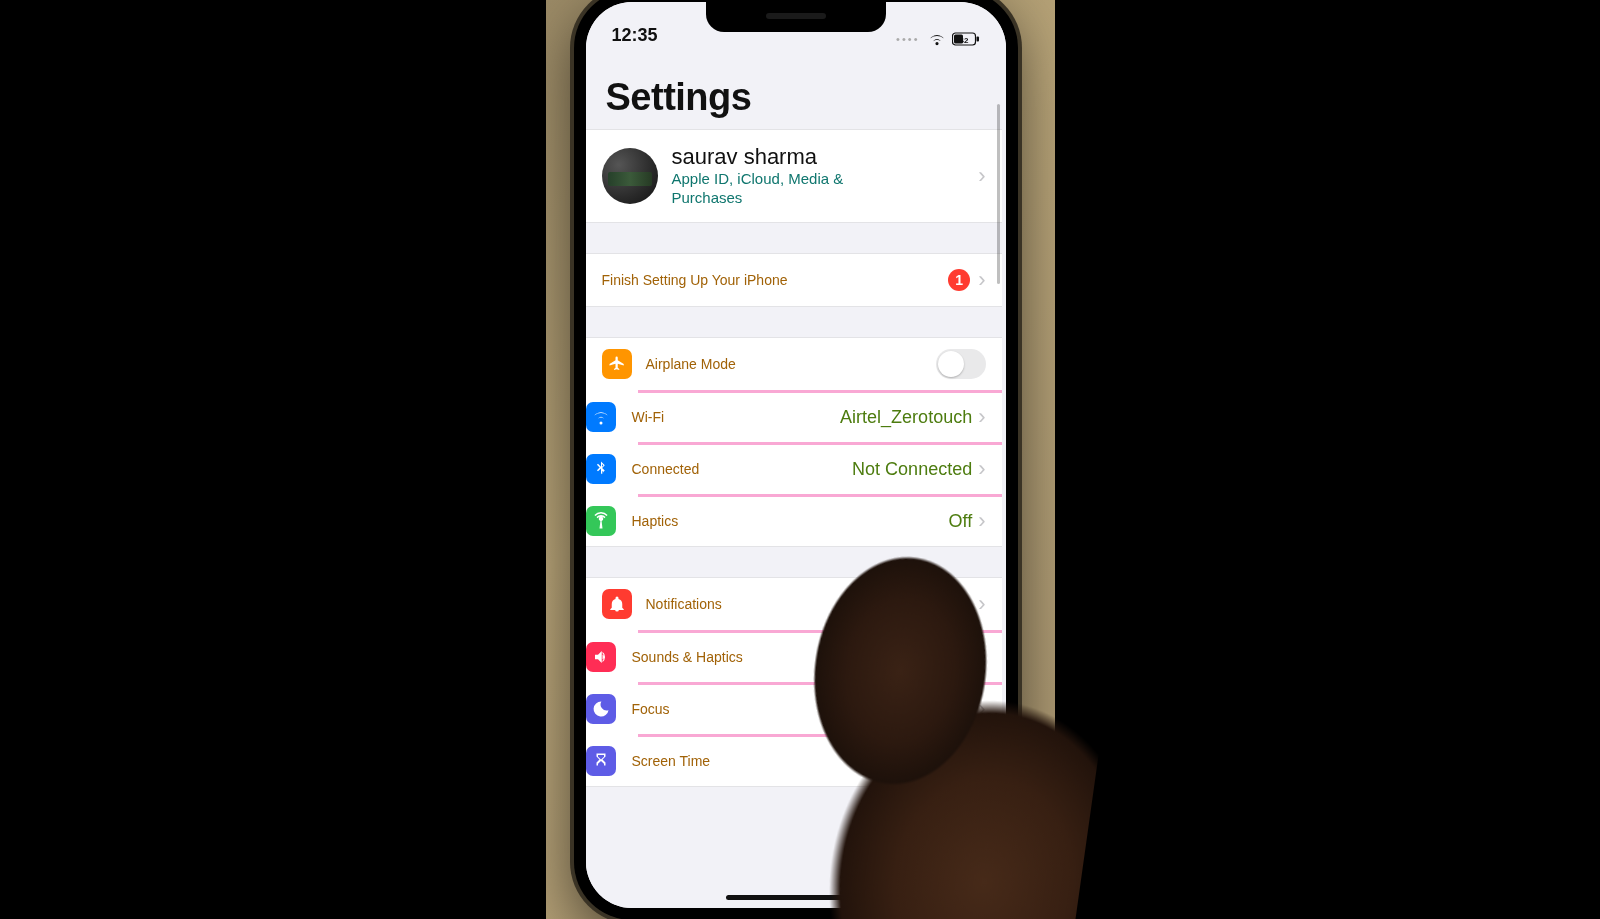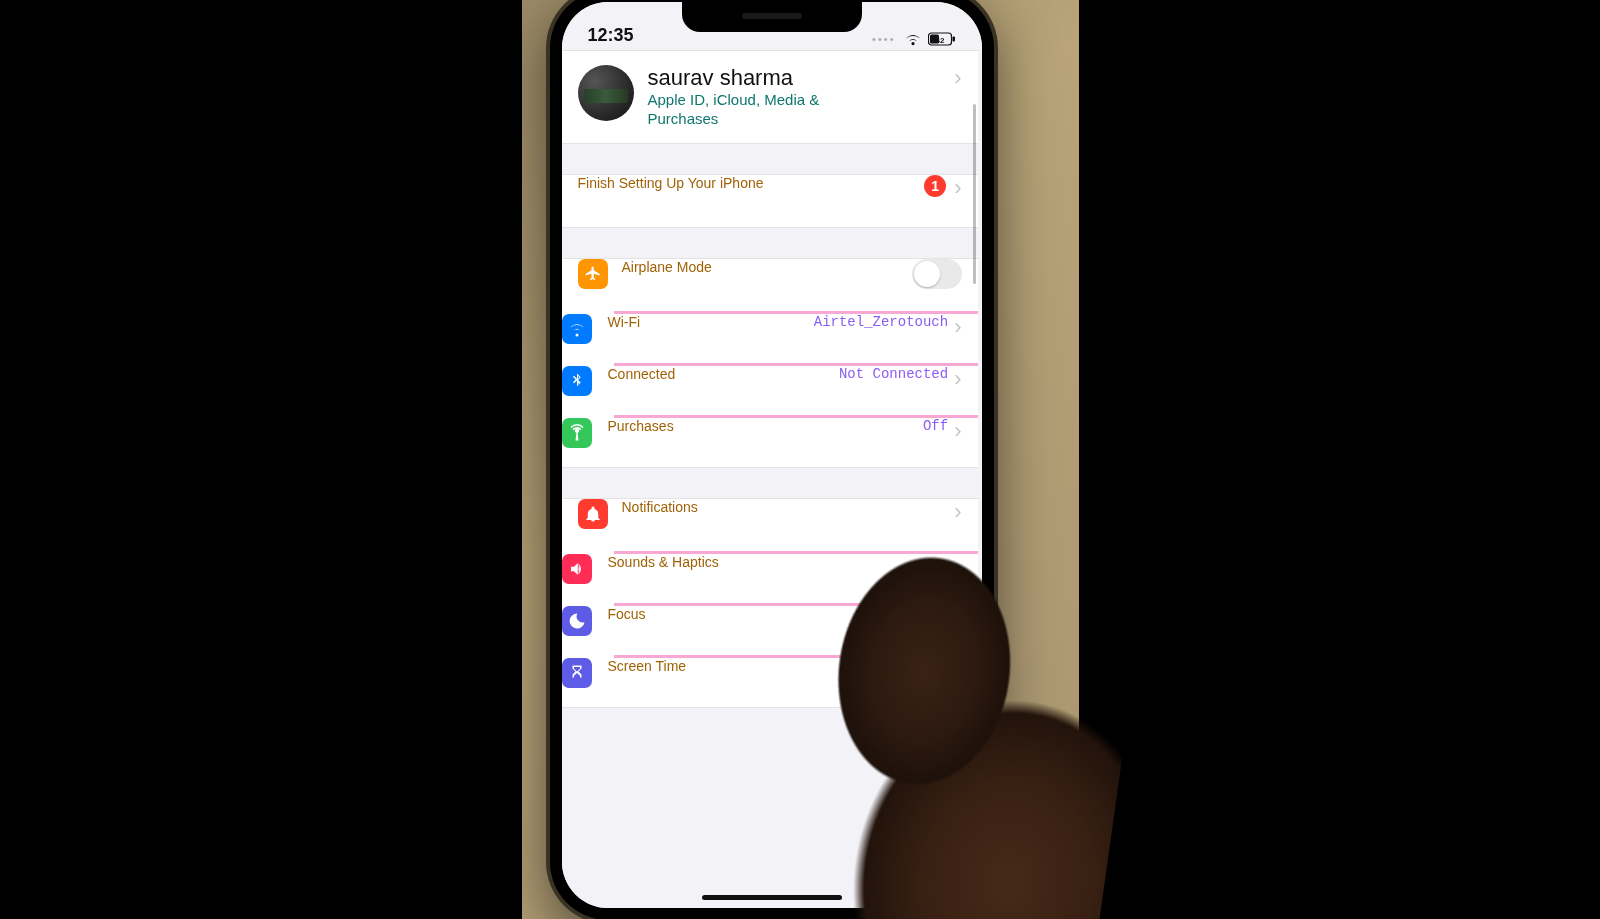--- a/index.html
+++ b/index.html
@@ -7,21 +7,21 @@
     width: 1600px;
     height: 919px;
     background: #000;
     display: flex;
     justify-content: center;
     align-items: center;
     font-family: -apple-system, "Helvetica Neue", Helvetica, Arial, sans-serif;
     overflow: hidden;
   }
   .stage {
-    width: 557px;
+    width: 509px;
     height: 919px;
     position: relative;
     background: linear-gradient(135deg, #9b8a66 0%, #b8a478 40%, #a89570 100%);
   }
   .phone {
     position: absolute;
     left: 28px;
     top: -10px;
     width: 444px;
     height: 930px;
@@ -97,35 +97,36 @@
   .group {
     background: #fff;
     border-top: 1px solid #e3e3e6;
     border-bottom: 1px solid #e3e3e6;
   }
   .group + .group-spacer { height: 30px; }
   .group-spacer { height: 30px; }
 
   .row {
     display: flex;
+    align-items: center;
     min-height: 52px;
     padding: 0 16px;
     position: relative;
     cursor: pointer;
   }
   .row + .row { border-top: 3px solid #f9a8d4; margin-left: 52px; padding-left: 0; }
   .row + .row .icon { margin-left: -52px; margin-right: 16px; }
   .row .icon {
     width: 30px; height: 30px; border-radius: 7px;
     margin-right: 14px; flex: 0 0 30px;
     display: flex; align-items: center; justify-content: center;
     color: #fff;
   }
   .row .label { font-size: 14px; color: #a16207; flex: 1 1 auto; }
-  .row .value { font-size: 14px; color: #8b5cf6; margin-right: 6px; font-family: Liberation Mono, monospace; }
+  .row .value { font-size: 18px; color: #4d7c0f; margin-right: 6px; }
   .row .chev { color: #c6c6c9; font-size: 22px; font-weight: 300; }
 
   
   .profile-row { padding: 14px 16px; }
   .avatar {
     width: 56px; height: 56px; border-radius: 50%;
     background: radial-gradient(circle at 30% 30%, #555 0%, #2a2a2a 60%, #111 100%);
     margin-right: 14px; flex: 0 0 56px;
     position: relative; overflow: hidden;
   }
@@ -214,20 +215,21 @@
               <rect x="24.5" y="4.5" width="2.5" height="5" rx="1" fill="#111"></rect>
               <text x="12" y="10.5" font-size="8" font-weight="700" fill="#111" text-anchor="middle">42</text>
             </svg>
           </span>
         </div>
       </div>
 
       <div class="content">
         <div class="scrollbar"></div>
 
+        <h1 class="title">Settings</h1>
 
         <div class="group">
           <div class="row profile-row">
             <div class="avatar"></div>
             <div class="profile-text" style="flex:1">
               <div class="name">saurav sharma</div>
               <div class="sub">Apple ID, iCloud, Media &amp; Purchases</div>
             </div>
             <span class="chev">›</span>
           </div>
@@ -280,21 +282,21 @@
             <span class="value">Not Connected</span>
             <span class="chev">›</span>
           </div>
 
           <div class="row">
             <span class="icon ic-green">
               <svg width="18" height="18" viewBox="0 0 24 24">
                   <path fill="#fff" d="M12 6a3 3 0 0 0-3 3c0 1.4.9 2.5 2.2 2.9L10 22h4l-1.2-10.1A3 3 0 0 0 12 6zm-6 .8A8 8 0 0 1 12 4a8 8 0 0 1 6 2.8l-1.4 1.4A6 6 0 0 0 12 6a6 6 0 0 0-4.6 2.2L6 6.8zM3.2 4A12 12 0 0 1 12 0a12 12 0 0 1 8.8 4l-1.4 1.4A10 10 0 0 0 12 2 10 10 0 0 0 4.6 5.4L3.2 4z"></path>
                 </svg>
             </span>
-            <span class="label">Purchases</span>
+            <span class="label">Haptics</span>
             <span class="value">Off</span>
             <span class="chev">›</span>
           </div>
         </div>
 
         <div class="group-spacer"></div>
 
         <div class="group">
 
           <div class="row">

